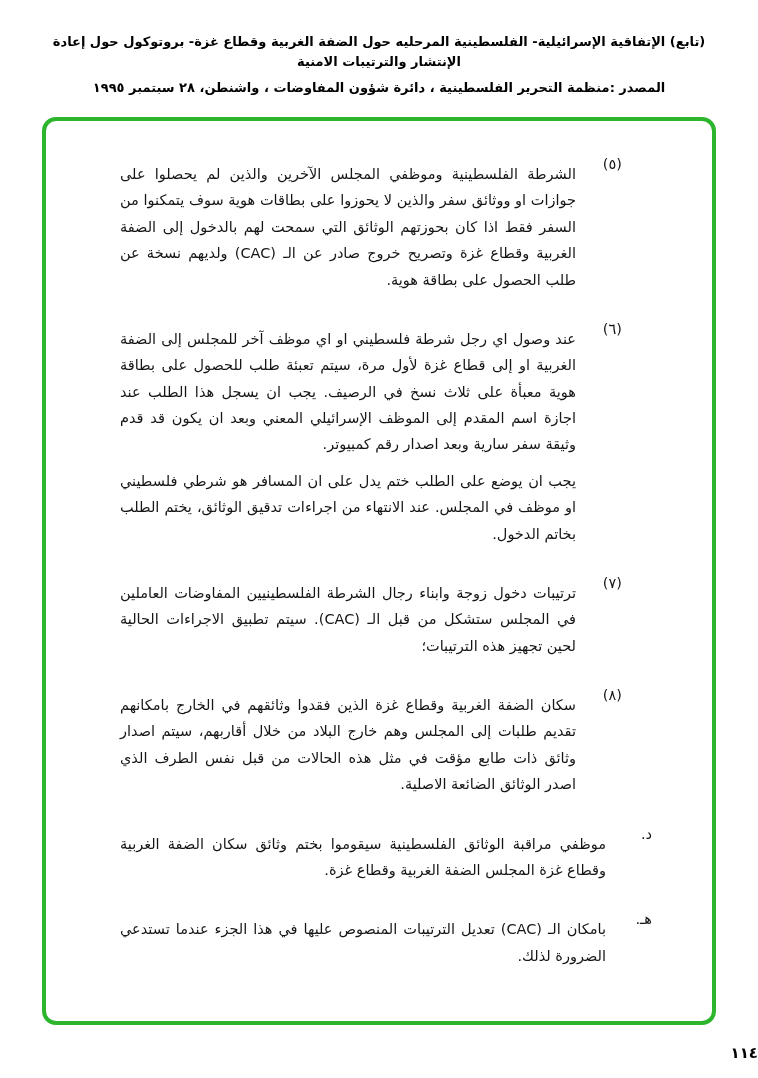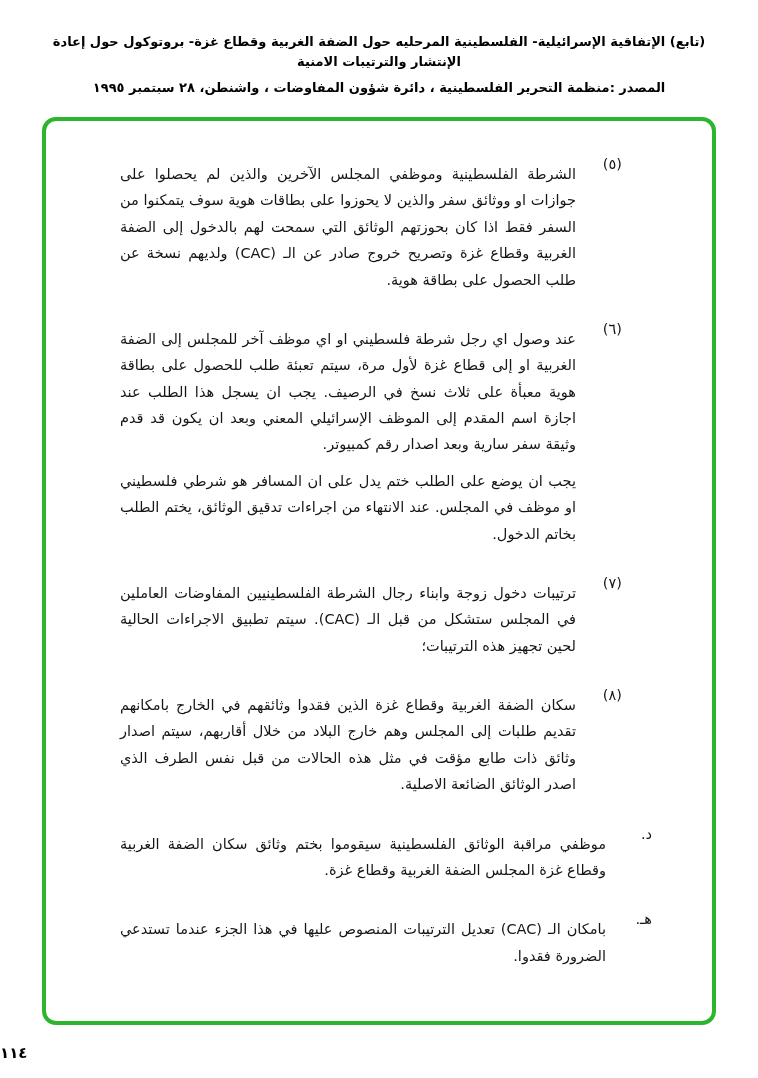--- a/index.html
+++ b/index.html
@@ -68,21 +68,21 @@
   .item p {
     margin: 10px;
     text-align: justify;
   }
   
   .doc-footer {
     position: absolute;
     bottom: 16px;
     left: 0;
     width: 100%;
-    text-align: left;
+    text-align: right;
   }
   .page-number {
     font-size: 15px;
     font-weight: bold;
     color: #000;
   }
 </style>
 </head>
 <body>
 
@@ -128,21 +128,21 @@
       <div class="item lettered">
         <span class="marker">د.</span>
         <div class="text">
           <p>موظفي مراقبة الوثائق الفلسطينية سيقوموا بختم وثائق سكان الضفة الغربية وقطاع غزة المجلس الضفة الغربية وقطاع غزة.</p>
         </div>
       </div>
 
       <div class="item lettered">
         <span class="marker">هـ.</span>
         <div class="text">
-          <p>بامكان الـ (CAC) تعديل الترتيبات المنصوص عليها في هذا الجزء عندما تستدعي الضرورة فقدوا.</p>
+          <p>بامكان الـ (CAC) تعديل الترتيبات المنصوص عليها في هذا الجزء عندما تستدعي الضرورة لذلك.</p>
         </div>
       </div>
 
     </div>
   </div>
 
   <footer class="doc-footer">
     <span class="page-number">١١٤</span>
   </footer>
 

